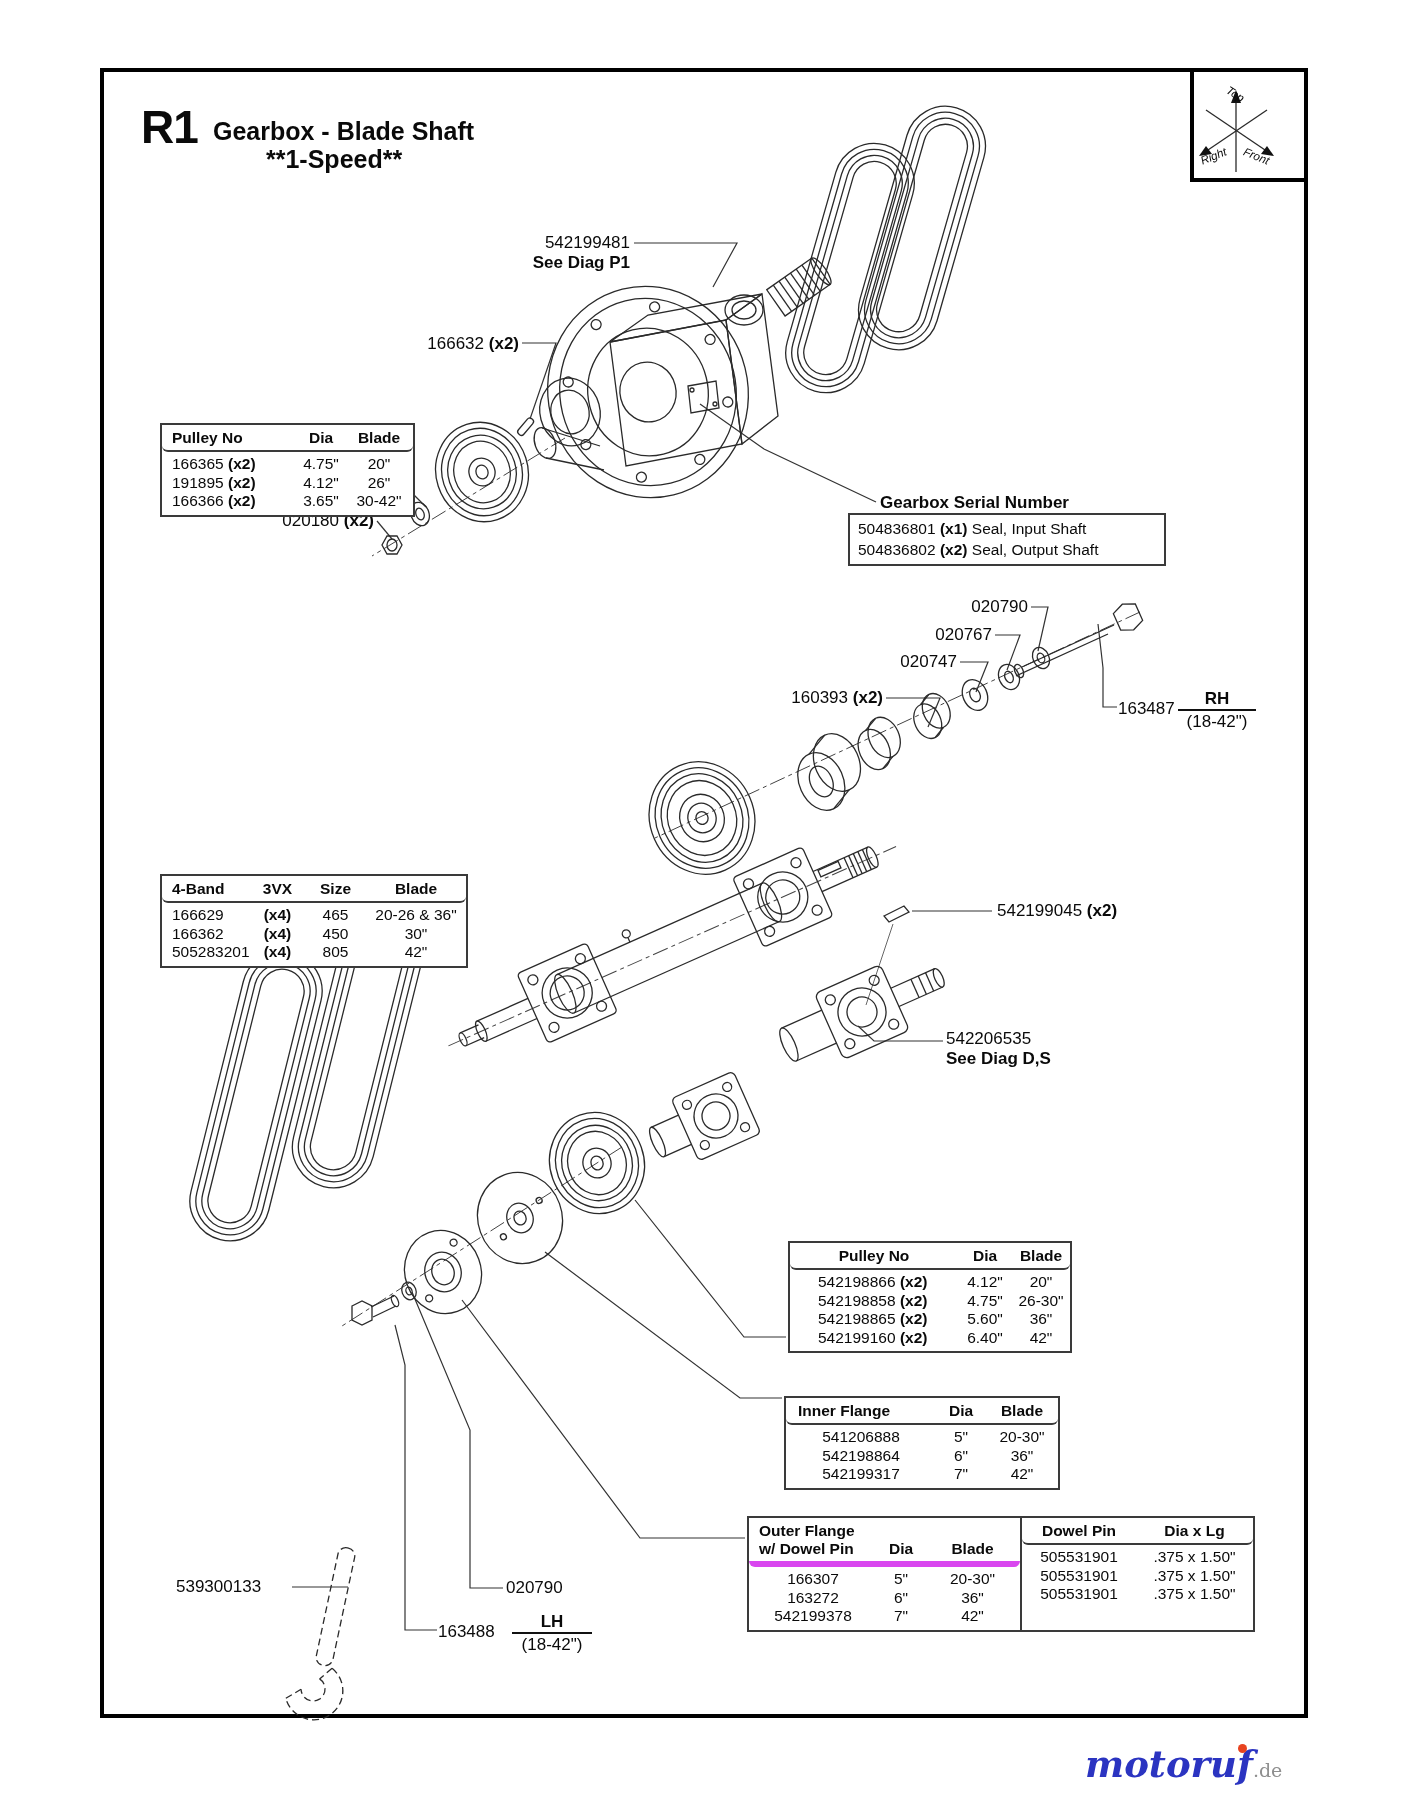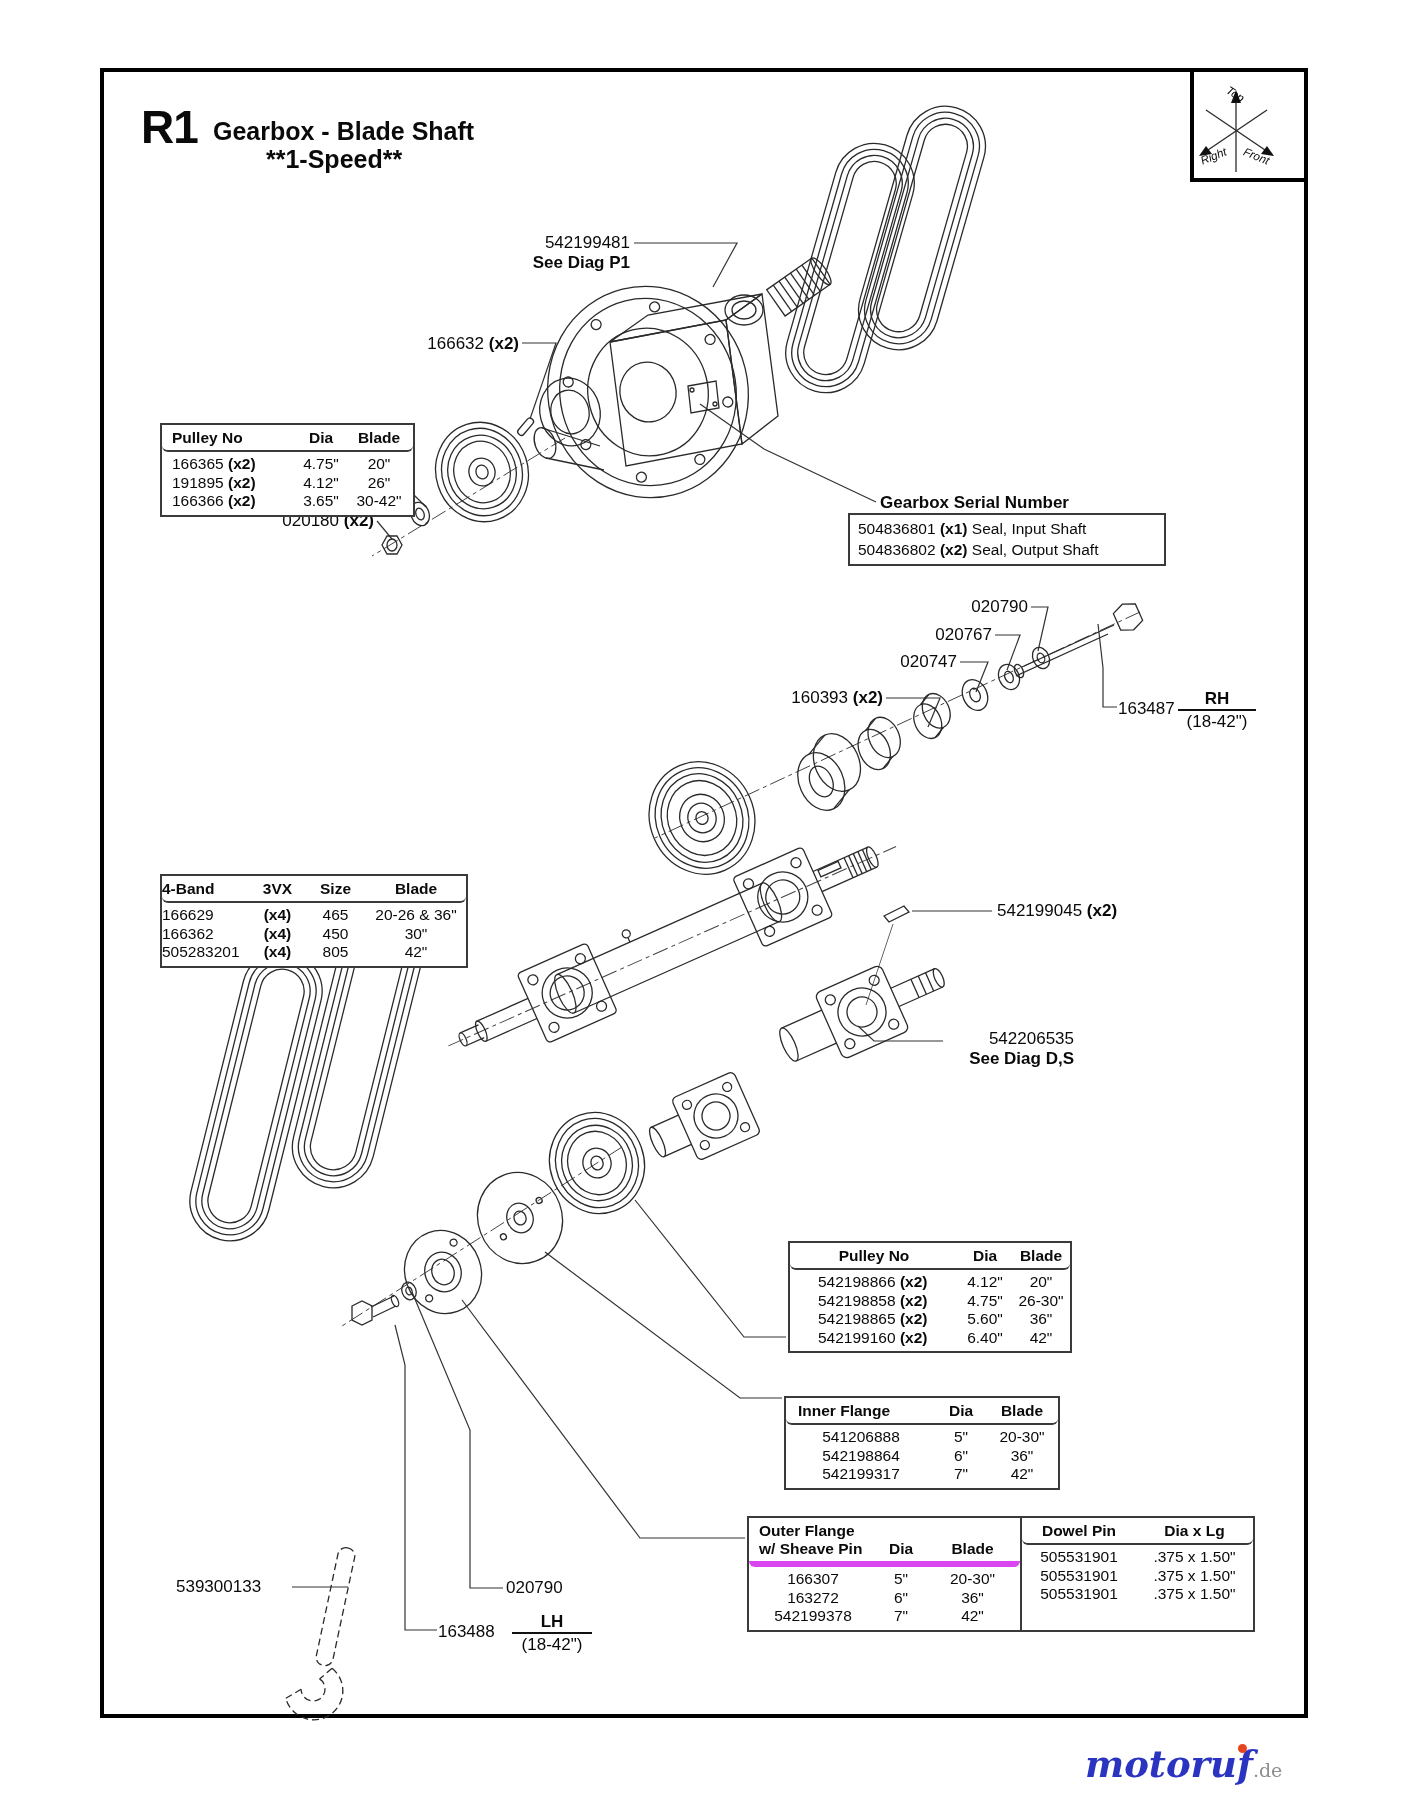--- a/index.html
+++ b/index.html
@@ -1,38 +1,38 @@
 <!DOCTYPE html>
 <html><head>
 <meta charset="utf-8">
 <style>
   html,body{margin:0;padding:0;background:#fff;}
   #page{position:relative;width:1401px;height:1800px;background:#fff;overflow:hidden;
         font-family:"Liberation Sans",sans-serif;color:#0a0a0a;}
   .frame{position:absolute;border:4px solid #000;box-sizing:border-box;background:transparent;}
   .lbl{position:absolute;font-size:17px;line-height:20px;white-space:nowrap;}
   .r{text-align:right;}
-  .c{text-align:right;}
+  .c{text-align:left;}
   .b{font-weight:700;}
   .big-code{position:absolute;font-size:46px;font-weight:700;line-height:1;letter-spacing:-1px;}
   .ttl{position:absolute;font-size:25px;font-weight:700;line-height:1.1;white-space:nowrap;}
   .frac{position:absolute;font-size:17px;line-height:19px;text-align:center;}
   .frac .ft{display:block;font-weight:700;border-bottom:2.5px solid #111;padding:0 2px 1px;}
   .frac .fb{display:block;padding-top:1px;}
   .tbl{position:absolute;border:2px solid #3a3a3a;background:#fff;font-size:15.5px;box-sizing:border-box;}
   .tbl .hd{display:flex;font-weight:700;border-bottom:2px solid #3a3a3a;align-items:flex-end;padding:4px 0 3px;border-radius:6px;}
   .tbl .bd{padding:3px 0 4px;}
   .tbl .rw{display:flex;line-height:18.5px;}
   .cell{display:inline-block;box-sizing:border-box;white-space:nowrap;}
   .sealbox{position:absolute;border:2px solid #3a3a3a;font-size:15.5px;line-height:21px;
            padding:3px 8px 4px;white-space:nowrap;background:#fff;}
   
   .t1c1{width:135px;padding-left:10px;} .t1c2{width:48px;text-align:center;} .t1c3{width:68px;text-align:center;}
   
-  .t2c1{width:88px;} .t2c2{width:55px;text-align:center;}
+  .t2c1{width:88px;padding-left:10px;} .t2c2{width:55px;text-align:center;}
   .t2c3{width:61px;text-align:center;} .t2c4{width:100px;text-align:center;}
   
   .t3c1{width:168px;padding-left:28px;} .t3c1h{width:168px;text-align:center;}
   .t3c2{width:54px;text-align:center;} .t3c3{width:58px;text-align:center;}
   
   .t4c1{width:150px;text-align:center;} .t4c2{width:50px;text-align:center;} .t4c3{width:72px;text-align:center;}
   
   .t5left{display:inline-block;vertical-align:top;}
   .t5right{display:inline-block;vertical-align:top;border-left:2px solid #3a3a3a;}
   .t5c1{width:128px;text-align:center;} .t5c1h{width:128px;text-align:left;padding-left:10px;}
@@ -511,21 +511,21 @@
         <span class="cell t4c2">7"</span>
         <span class="cell t4c3">42"</span>
       </div>
     </div>
   </div>
 
   <div class="tbl" style="left:747px;top:1516px;width:508px;">
     <div style="display:flex;">
       <div class="t5left">
         <div class="hd" style="border-bottom:6px solid #d946ef;">
-          <span class="cell t5c1h"><span>Outer Flange</span><br><span>w/ Sheave Pin</span></span>
+          <span class="cell t5c1h"><span>Outer Flange</span><br><span>w/ Dowel Pin</span></span>
           <span class="cell t5c2">Dia</span>
           <span class="cell t5c3">Blade</span>
         </div>
         <div class="bd">
           <div class="rw">
             <span class="cell t5c1">166307</span>
             <span class="cell t5c2">5"</span>
             <span class="cell t5c3">20-30"</span>
           </div>
           <div class="rw">

